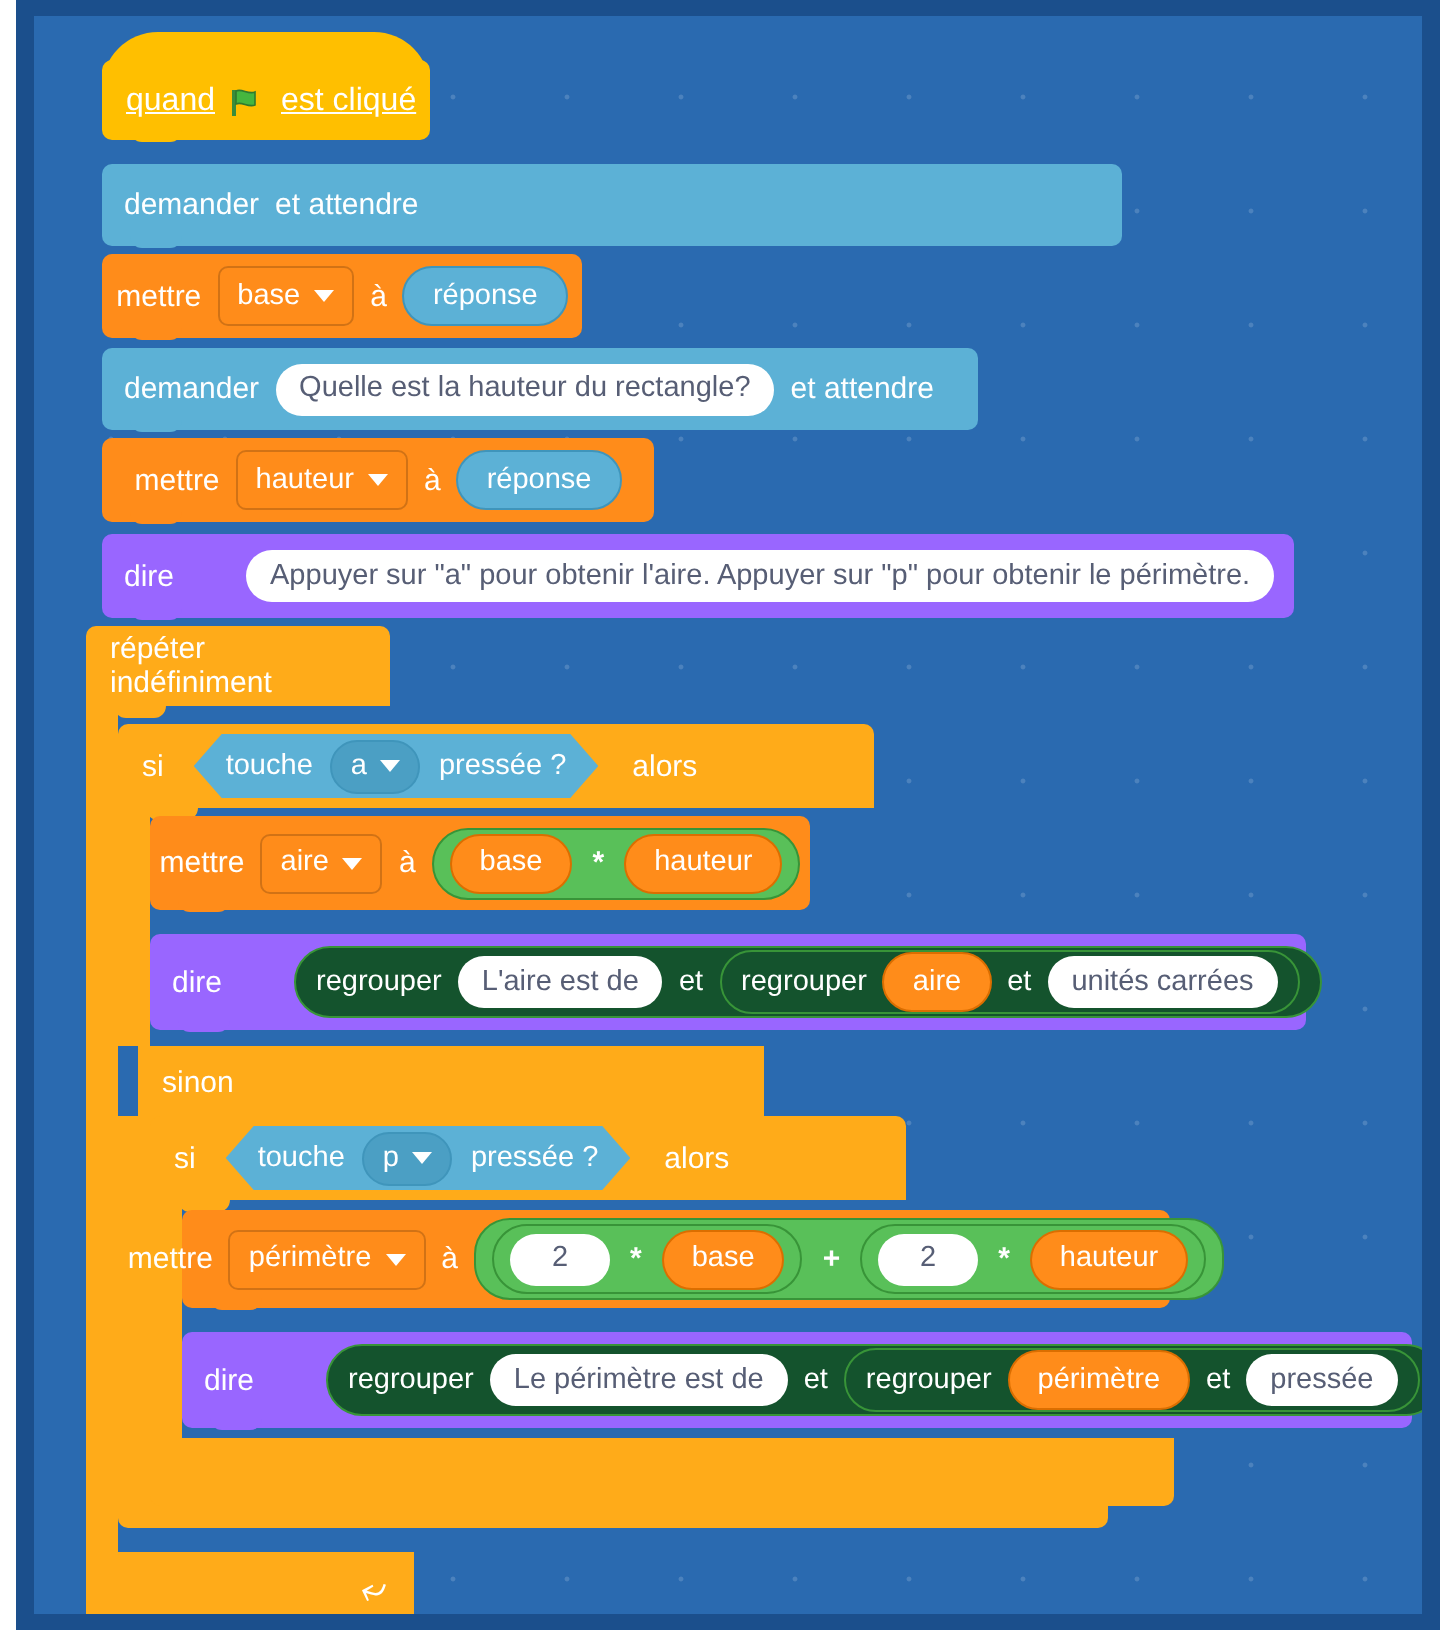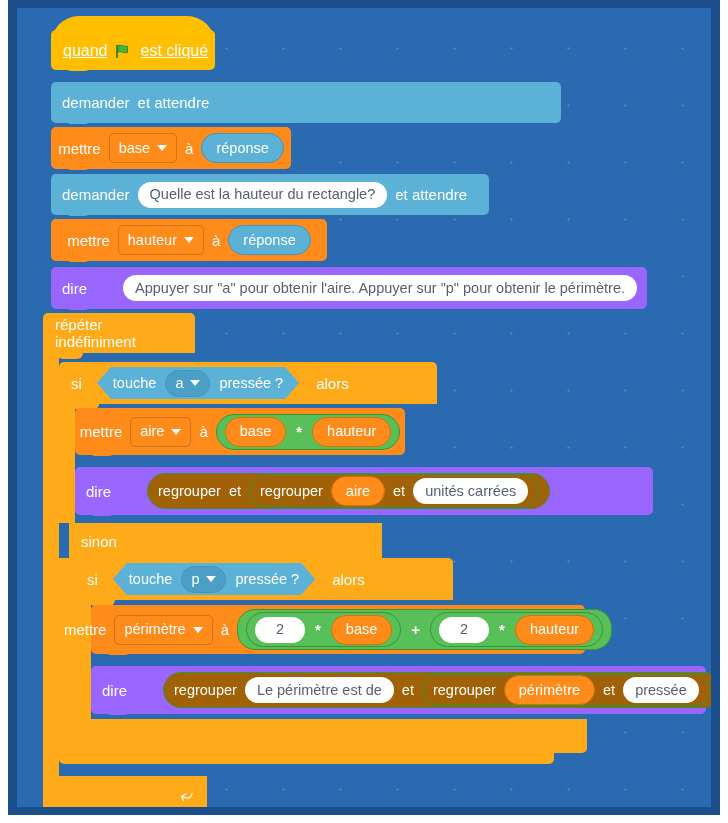--- a/index.html
+++ b/index.html
@@ -141,21 +141,21 @@
     background:#59c059;
     border:1px solid #389438;
     border-radius:18px;
     height:34px;
     padding:0 8px;
     display:flex;align-items:center;gap:7px;
     font-size:14.5px;
     color:#fff;
   }
   .op-join{
-    background:#a16207;
+    background:#14532d;
     border:1px solid #389438;
     border-radius:18px;
     height:34px;
     padding:0 10px;
     display:flex;align-items:center;gap:8px;
     font-size:14.5px;color:#fff;
   }
   
   .bool{
     background:#5cb1d6;
@@ -347,20 +347,21 @@
       <span class="op-sym">*</span>
       <span class="reporter r-variable">hauteur</span>
     </span>
   </div>
   <div class="bump c-variables" style="left:72px; top:442px; bottom:auto;"></div>
 
   <div class="blk stack c-looks" style="left:58px; top:459px; width:578px; height:48px;">
     <span>dire</span>
     <span class="op-join">
       <span>regrouper</span>
+      <span class="text-input">L'aire est de</span>
       <span>et</span>
       <span class="op-join" style="height:30px;">
         <span>regrouper</span>
         <span class="reporter r-variable">aire</span>
         <span>et</span>
         <span class="text-input">unités carrées</span>
       </span>
     </span>
   </div>
   <div class="bump c-looks" style="left:72px; top:502px; bottom:auto;"></div>

